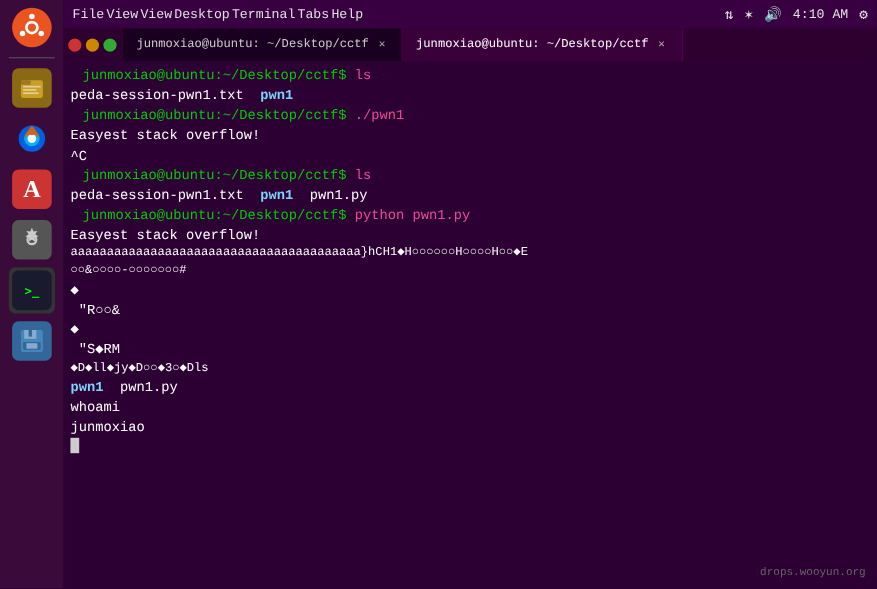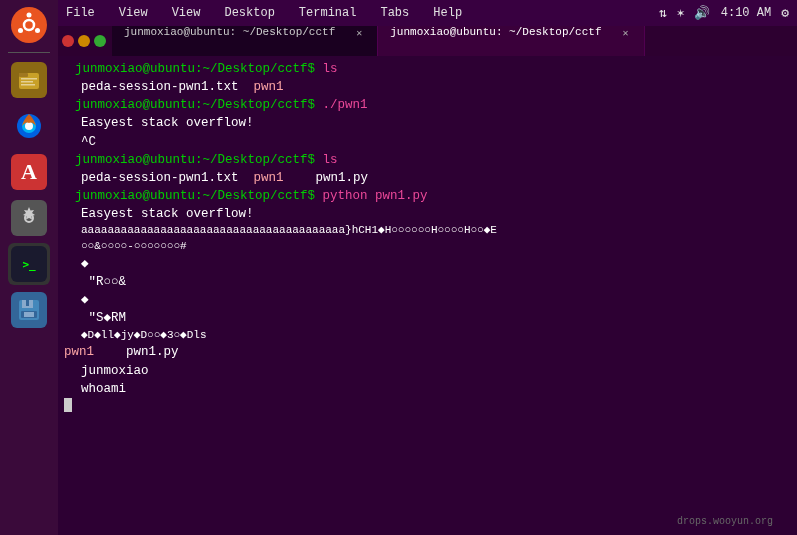--- a/index.html
+++ b/index.html
@@ -71,21 +71,21 @@
       height: 26px;
       background: #380040;
       display: flex;
       align-items: center;
       justify-content: space-between;
       padding: 0 8px;
       flex-shrink: 0;
     }
     .menubar-left {
       display: flex;
-      gap: 24px;
+      gap: 2px;
       align-items: flex-end;
     }
     .menubar-item {
       font-size: 12px;
       color: #e0e0e0;
       cursor: pointer;
     }
     .menubar-right {
       display: flex;
       align-items: center;
@@ -101,25 +101,26 @@
     
     .tabsbar {
       height: 30px;
       background: #2d0030;
       display: flex;
       align-items: stretch;
       flex-shrink: 0;
     }
     .tab {
       display: flex;
+      align-items: center;
       padding: 0 12px;
       font-size: 11px;
       color: #cccccc;
       cursor: pointer;
-      gap: 18px;
+      gap: 6px;
       border-right: 1px solid #500050;
       background: #1a0020;
     }
     .tab.active {
       background: #3a003a;
       color: #ffffff;
     }
     .tab-close {
       font-size: 10px;
       color: #aaaaaa;
@@ -136,35 +137,35 @@
       font-size: 12.5px;
       color: #ffffff;
       overflow: hidden;
       line-height: 1.45;
       position: relative;
     }
 
     .line { display: flex; flex-wrap: wrap; white-space: pre; }
     .prompt { color: #00cc00; margin-left: 11px; }
     .cmd { color: #ec4899; }
-    .output { color: #ffffff; margin-left: 17px; }
-    .highlight { color: #fca5a5; font-weight: normal; }
+    .output { color: #ffffff; }
+    .highlight { color: #7dd3fc; font-weight: bold; }
     .cursor {
       display: inline-block;
       width: 8px;
       height: 14px;
       background: #cccccc;
       vertical-align: bottom;
     }
 
     
     .watermark {
       position: absolute;
       bottom: 6px;
-      right: 24px;
+      right: 10px;
       font-size: 10px;
       color: #666666;
     }
 
     
     .window-controls {
       display: flex;
       align-items: center;
       gap: 4px;
       margin-right: 6px;
@@ -335,23 +336,23 @@
     <div class="line">
       <span class="output">&nbsp;"S◆RM</span>
     </div>
     <div class="line">
       <span class="output" style="font-size:11px;">◆D◆ll◆jy◆D○○◆3○◆Dls</span>
     </div>
     <div class="line">
       <span class="highlight">pwn1</span><span class="output">&nbsp;&nbsp;pwn1.py</span>
     </div>
     <div class="line">
+      <span class="output">whoami</span>
+    </div>
+    <div class="line">
       <span class="output">junmoxiao</span>
     </div>
     <div class="line">
-      <span class="output">whoami</span>
-    </div>
-    <div class="line">
       <span class="cursor"></span>
     </div>
     <div class="watermark">drops.wooyun.org</div>
   </div>
 </div>
 
 </body></html>

